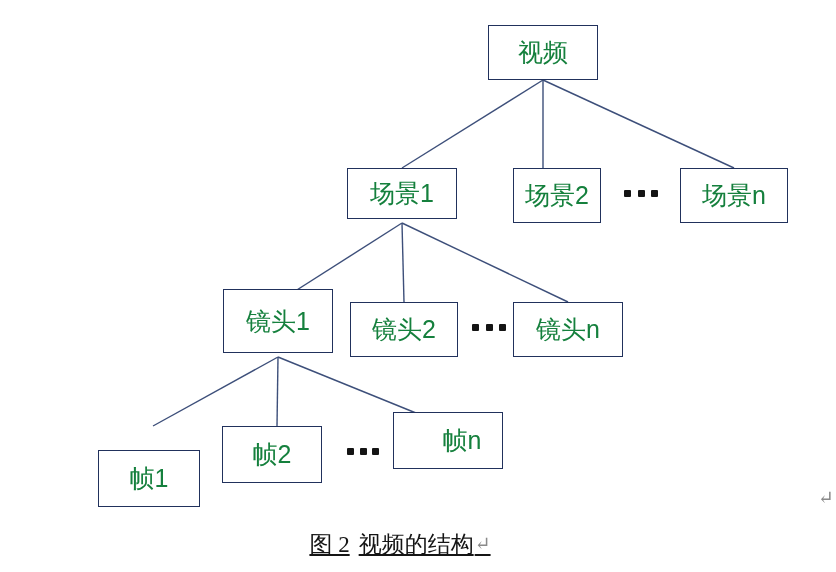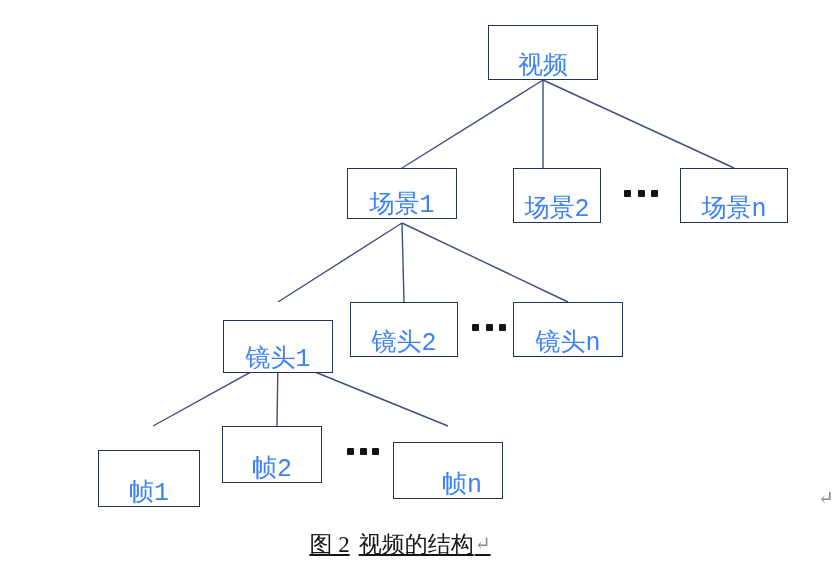--- a/index.html
+++ b/index.html
@@ -22,24 +22,24 @@
     width: 836px;
     height: 572px;
     pointer-events: none;
   }
   .node {
     position: absolute;
     box-sizing: border-box;
     border: 1.4px solid #21315c;
     background: #ffffff;
     display: flex;
-    align-items: flex-end;
+    align-items: center;
     justify-content: center;
-    color: #3b82f6;
-    font-family: Liberation Mono, monospace;
+    color: #15803d;
+    font-family: Liberation Sans, sans-serif;
     font-size: 25px;
     line-height: 1;
     letter-spacing: 0px;
     white-space: nowrap;
   }
   .ellipsis {
     position: absolute;
     display: flex;
     align-items: center;
     justify-content: space-between;
@@ -108,41 +108,41 @@
         <span>场景2</span>
       </div>
       <div class="node" style="left: 680px; top: 168px; width: 108px; height: 55px;">
         <span>场景n</span>
       </div>
       <div class="ellipsis" style="left: 624px; top: 190px; width: 34px;">
         <i></i>
         <i></i>
         <i></i>
       </div>
-      <div class="node" style="left: 223px; top: 320px; width: 110px; height: 53px;">
+      <div class="node" style="left: 223px; top: 289px; width: 110px; height: 64px;">
         <span>镜头1</span>
       </div>
       <div class="node" style="left: 350px; top: 302px; width: 108px; height: 55px;">
         <span>镜头2</span>
       </div>
       <div class="node" style="left: 513px; top: 302px; width: 110px; height: 55px;">
         <span>镜头n</span>
       </div>
       <div class="ellipsis" style="left: 472px; top: 324px; width: 34px;">
         <i></i>
         <i></i>
         <i></i>
       </div>
       <div class="node" style="left: 98px; top: 450px; width: 102px; height: 57px;">
         <span>帧1</span>
       </div>
       <div class="node" style="left: 222px; top: 426px; width: 100px; height: 57px;">
         <span>帧2</span>
       </div>
-      <div class="node" style="left: 393px; top: 442px; width: 110px; height: 57px; padding-left: 28px;">
+      <div class="node" style="left: 393px; top: 412px; width: 110px; height: 57px; padding-left: 28px;">
         <span>帧n</span>
       </div>
       <div class="ellipsis" style="left: 347px; top: 448px; width: 32px;">
         <i></i>
         <i></i>
         <i></i>
       </div>
     </div>
 
   <div class="caption">

